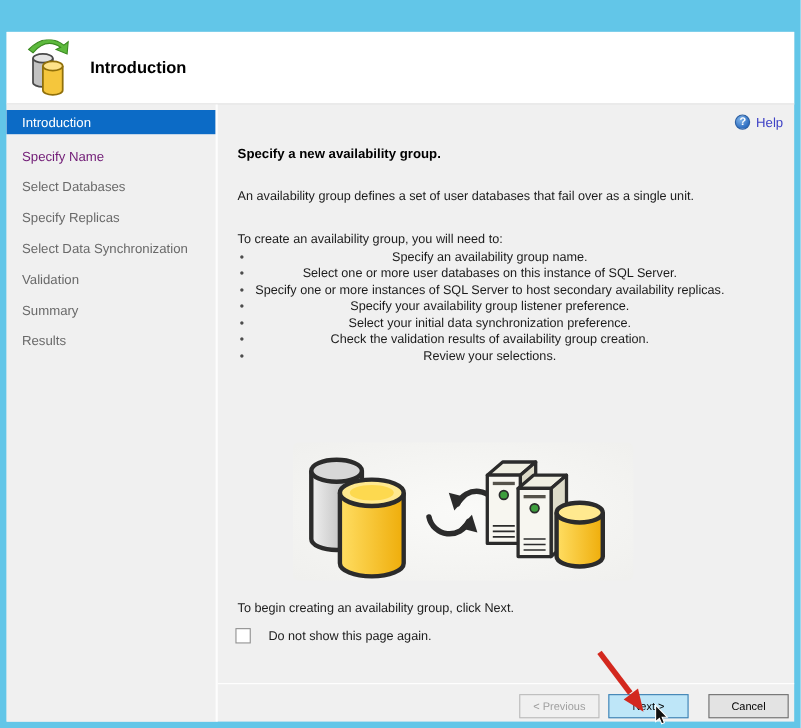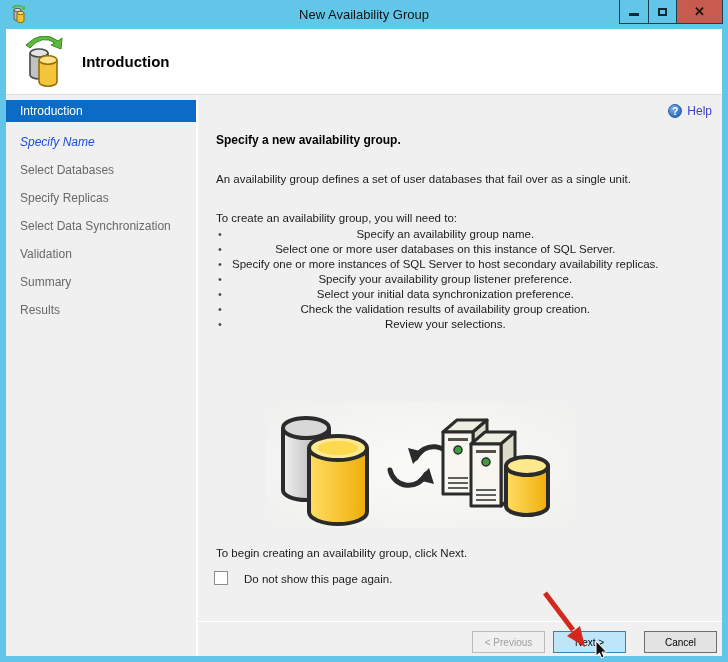--- a/index.html
+++ b/index.html
@@ -52,21 +52,21 @@
   .body { flex:1; display:flex; min-height:0; }
 
   .sidebar { width:190px; background:#F0F0F0; padding-top:5px; }
   .side-item {
     height:28px; display:flex; align-items:center;
     padding-left:14px; font-size:12px; color:#696969; cursor:default;
   }
   .side-item.selected {
     height:22px; margin:0 0 6px 0; background:#0C6BC6; color:#ffffff;
   }
-  .side-item.linkstyle { color:#1d4ed8;font-style:italic; }
+  .side-item.linkstyle { color:#701a75; }
 
   .content {
     flex:1; display:flex; flex-direction:column; border-left:2px solid #fdfdfd; min-width:0;
   }
   .content-main { position:relative; flex:1; }
 
   .help-link {
     position:absolute; top:9px; right:10px; display:flex; align-items:center; gap:5px;
     font-size:12px; color:#3E41C6; cursor:default;
   }
@@ -121,41 +121,20 @@
   .annotation, .cursor-overlay {
     position:absolute; left:0; top:0; width:728px; height:662px;
     pointer-events:none; z-index:50;
   }
 </style>
 </head>
 <body>
 
 <div class="window">
 
-  <div class="titlebar">
-    <svg class="titlebar-icon" viewBox="0 0 16 19">
-      <path d="M4,5 v9 a3.5,1.6 0 0 0 7,0 v-9" fill="#b9b9b9" stroke="#555" stroke-width="1"></path>
-      <ellipse cx="7.5" cy="5" rx="3.5" ry="1.6" fill="#dcdcdc" stroke="#555" stroke-width="1"></ellipse>
-      <path d="M7,8 v8 a3.5,1.6 0 0 0 7,0 v-8" fill="#F4C430" stroke="#8a6a00" stroke-width="1"></path>
-      <ellipse cx="10.5" cy="8" rx="3.5" ry="1.6" fill="#FFE082" stroke="#8a6a00" stroke-width="1"></ellipse>
-      <path d="M3,4 Q8,-1 13,3 l-2,1 4,1 0-4 -1.5,1 Q8,-3 2,2 z" fill="#57B33B"></path>
-    </svg>
-    <div class="window-title">New Availability Group</div>
-    <div class="win-controls">
-      <div class="win-btn">
-          <div class="glyph-min"></div>
-        </div>
-      <div class="win-btn">
-          <div class="glyph-max"></div>
-        </div>
-      <div class="win-btn close">
-          <div class="glyph-close">✕</div>
-        </div>
-    </div>
-  </div>
 
   <div class="frame">
 
     <div class="header">
       <svg class="header-icon" viewBox="0 0 44 52">
         <path d="M8,17 v22 a9,4 0 0 0 18,0 v-22" fill="#c2c2c2" stroke="#4a4a4a" stroke-width="1.6"></path>
         <ellipse cx="17" cy="17" rx="9" ry="4" fill="#e3e3e3" stroke="#4a4a4a" stroke-width="1.6"></ellipse>
         <path d="M17,24 v22 a9,4.2 0 0 0 18,0 v-22" fill="#F5C63C" stroke="#91700a" stroke-width="1.6"></path>
         <ellipse cx="26" cy="24" rx="9" ry="4.2" fill="#FFE38A" stroke="#91700a" stroke-width="1.6"></ellipse>
         <path d="M8,12 Q20,-2 33,7 l-4,2 10,4 1,-11 -4,3 Q20,-7 4,9 z" fill="#5DBA3D" stroke="#3c8a22" stroke-width="1"></path>

